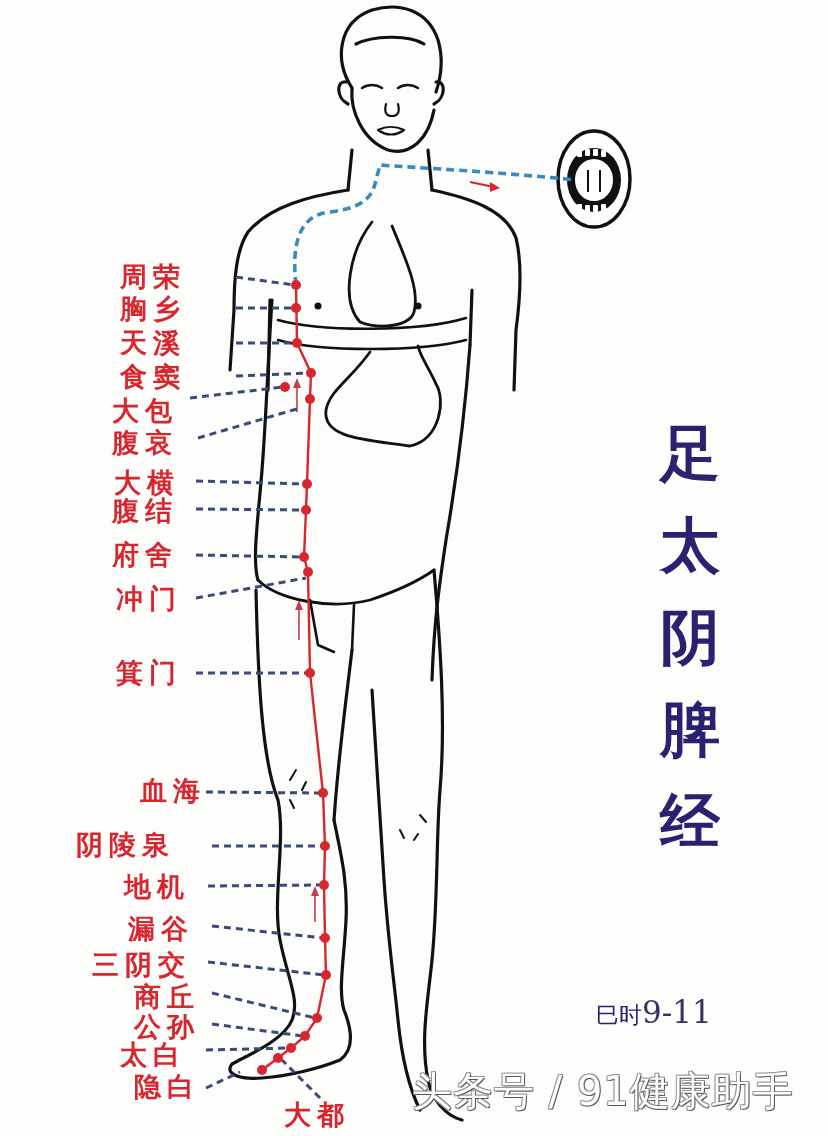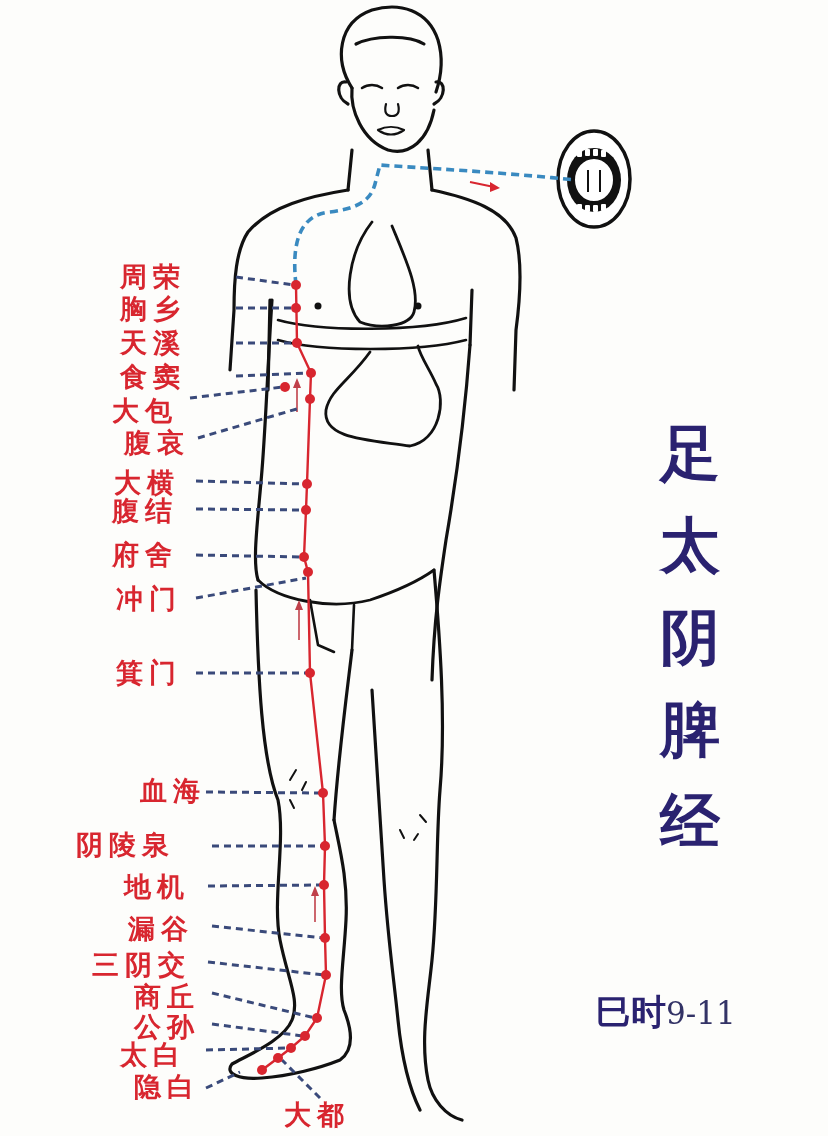--- a/index.html
+++ b/index.html
@@ -1,21 +1,21 @@
 <!DOCTYPE html>
 <html><head>
 <meta charset="utf-8">
 <style>
   html, body { margin:0; padding:0; background:#ffffff; }
   #canvas { position:relative; width:828px; height:1136px; overflow:hidden; background:#fdfdfb; font-family:"DejaVu Sans", sans-serif;padding-left:48px; }
   svg.figure { position:absolute; left:0; top:0; }
   .pt-label { position:absolute; color:#d8262f; font-weight:bold; font-size:27px; letter-spacing:6px; line-height:30px; white-space:nowrap; font-family:"DejaVu Sans", sans-serif; }
   .title-char { position:absolute; left:650px; width:80px; text-align:center; color:#2a2270; font-weight:bold; font-size:60px; line-height:70px; font-family:"DejaVu Sans", sans-serif; }
   .time-label { position:absolute; left:596px; top:992px; color:#2a2270; font-size:30px; line-height:40px; white-space:nowrap; }
-  .time-label .cjk { font-weight:bold; font-size:35px; }
+  .time-label .cjk { font-weight:normal; font-size:23px; }
   .time-label .num { font-family:"DejaVu Serif", serif; font-size:31px; color:#333366;text-align:center; }
   .watermark { position:absolute; left:412px; top:1066px; font-size:40px; line-height:50px; color:#ffffff; white-space:nowrap;
     text-shadow: 1px 1px 0 #555, -1px -1px 0 #999, 1px -1px 0 #888, -1px 1px 0 #888; letter-spacing:1px; }
 </style>
 </head>
 <body>
 
 <div id="canvas">
 
   <svg class="figure" width="828" height="1136" viewBox="0 0 828 1136">
@@ -147,21 +147,21 @@
         <circle cx="278" cy="1058" r="5"></circle>
         <circle cx="262" cy="1070" r="5"></circle>
     </g>
   </svg>
 
   <div class="pt-label" style="left:120px;top:262px">周荣</div>
   <div class="pt-label" style="left:120px;top:294px">胸乡</div>
   <div class="pt-label" style="left:120px;top:328px">天溪</div>
   <div class="pt-label" style="left:120px;top:362px">食窦</div>
   <div class="pt-label" style="left:112px;top:396px">大包</div>
-  <div class="pt-label" style="left:124px;top:428px">腹哀</div>
+  <div class="pt-label" style="left:112px;top:428px">腹哀</div>
   <div class="pt-label" style="left:114px;top:468px">大横</div>
   <div class="pt-label" style="left:112px;top:496px">腹结</div>
   <div class="pt-label" style="left:112px;top:540px">府舍</div>
   <div class="pt-label" style="left:116px;top:584px">冲门</div>
   <div class="pt-label" style="left:116px;top:658px">箕门</div>
   <div class="pt-label" style="left:140px;top:776px">血海</div>
   <div class="pt-label" style="left:76px;top:830px">阴陵泉</div>
   <div class="pt-label" style="left:124px;top:872px">地机</div>
   <div class="pt-label" style="left:128px;top:914px">漏谷</div>
   <div class="pt-label" style="left:92px;top:950px">三阴交</div>
@@ -174,13 +174,14 @@
   <div class="title-char" style="top:418px">足</div>
   <div class="title-char" style="top:510px">太</div>
   <div class="title-char" style="top:602px">阴</div>
   <div class="title-char" style="top:694px">脾</div>
   <div class="title-char" style="top:786px">经</div>
 
   <div class="time-label">
     <span class="cjk">巳时</span><span class="num">9-11</span>
   </div>
 
+  <div class="watermark">头条号 / 91健康助手</div>
 </div>
 
 </body></html>

